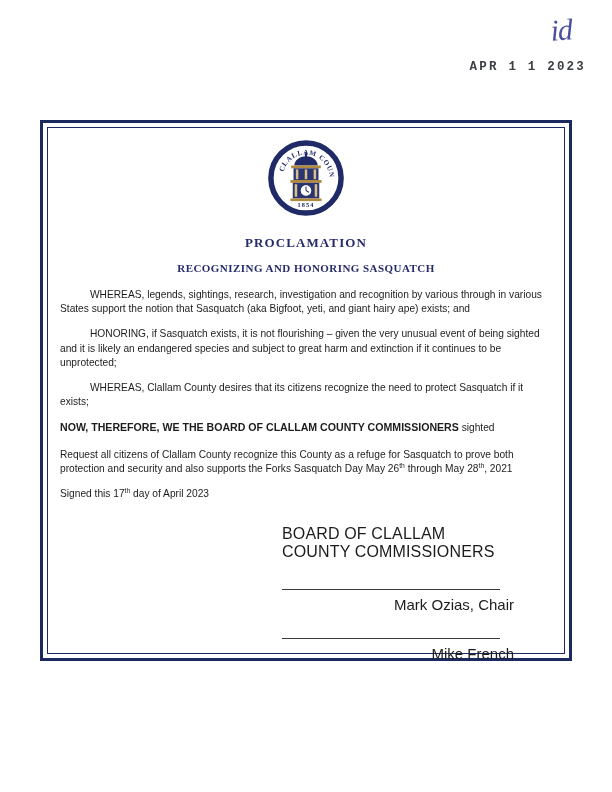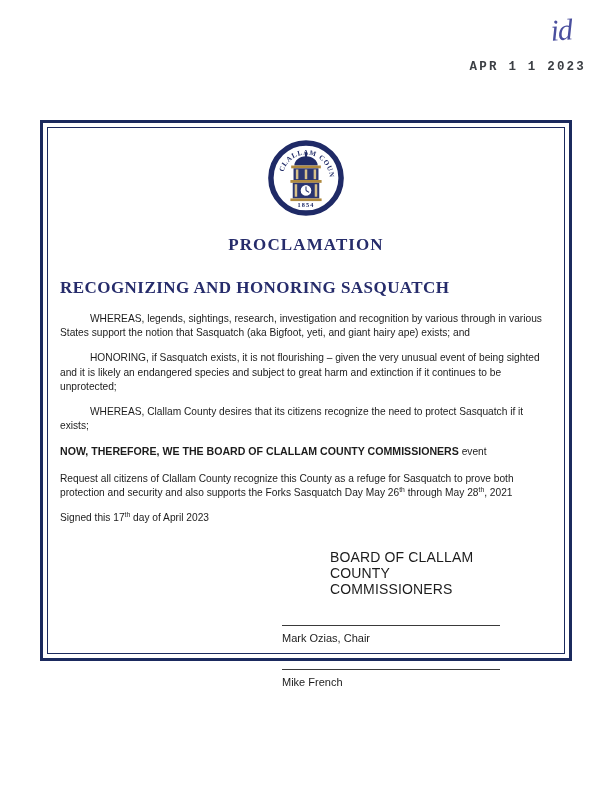--- a/index.html
+++ b/index.html
@@ -84,33 +84,33 @@
     display: inline-block;
     width: 78px;
     height: 78px;
   }
 
   
   .title-main {
     text-align: center;
     font-family: "Liberation Serif", serif;
     font-weight: bold;
-    font-size: 17px;
+    font-size: 13px;
     color: #262c6b;
     letter-spacing: 1.1px;
     margin-top: 14px;
   }
   .title-sub {
-    text-align: left;
+    text-align: center;
     font-family: "Liberation Serif", serif;
     font-weight: bold;
-    font-size: 17px;
+    font-size: 11px;
     color: #262c6b;
     letter-spacing: 0.45px;
-    margin-top: 23px;
+    margin-top: 11px;
   }
 
   
   .body-block {
     margin-top: 14px;
     color: #1c1c1c;
   }
   p.para {
     font-size: 10.2px;
     line-height: 14.2px;
@@ -148,38 +148,38 @@
     line-height: 0;
   }
 
   
   .sig-block {
     margin-top: 26px;
     margin-left: 222px;
     width: 232px;
   }
   .sig-heading {
-    font-size: 14px;
+    font-size: 16px;
     color: #1c1c1c;
     letter-spacing: 0.15px;
     margin-bottom: 28px;
-    margin-left: 48px;
   }
   .sig-row {
     margin-bottom: 25px;
   }
   .sig-rule {
     border-top: 1px solid #3a3a3a;
     width: 218px;
     height: 0;
     margin-bottom: 6px;
   }
   .sig-name {
-    font-size: 11px;
+    font-size: 15px;
     color: #1c1c1c;
+    text-align: right;
   }
 </style>
 </head>
 <body>
 
 <div class="stamp-area">
   <div class="initials">id</div>
   <div class="date-stamp">APR 1 1 2023</div>
 </div>
 
@@ -238,21 +238,21 @@
 
       <p class="para indent">
         <span class="kw">HONORING</span><span>, if Sasquatch exists, it is not flourishing – given the very unusual event of being sighted and it is likely an endangered species and subject to great harm and extinction if it continues to be unprotected;</span>
       </p>
 
       <p class="para indent">
         <span class="kw">WHEREAS,</span><span> Clallam County desires that its citizens recognize the need to protect Sasquatch if it exists;</span>
       </p>
 
       <p class="resolve">
-        <span>NOW, THEREFORE, WE THE BOARD OF CLALLAM COUNTY COMMISSIONERS</span><span class="tail"> event</span>
+        <span>NOW, THEREFORE, WE THE BOARD OF CLALLAM COUNTY COMMISSIONERS</span><span class="tail"> sighted</span>
       </p>
 
       <p class="request">
         <span>Request all citizens of Clallam County recognize this County as a refuge for Sasquatch to prove both protection and security and also supports the Forks Sasquatch Day May 26</span><sup>th</sup><span> through May 28</span><sup>th</sup><span>, 2021</span>
       </p>
 
       <p class="signed-line">
         <span>Signed this 17</span><sup>th</sup><span> day of April 2023</span>
       </p>
     </div>

